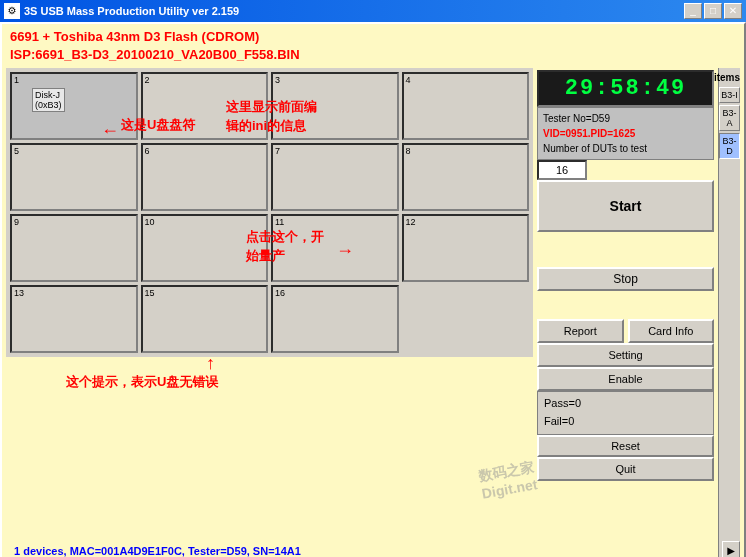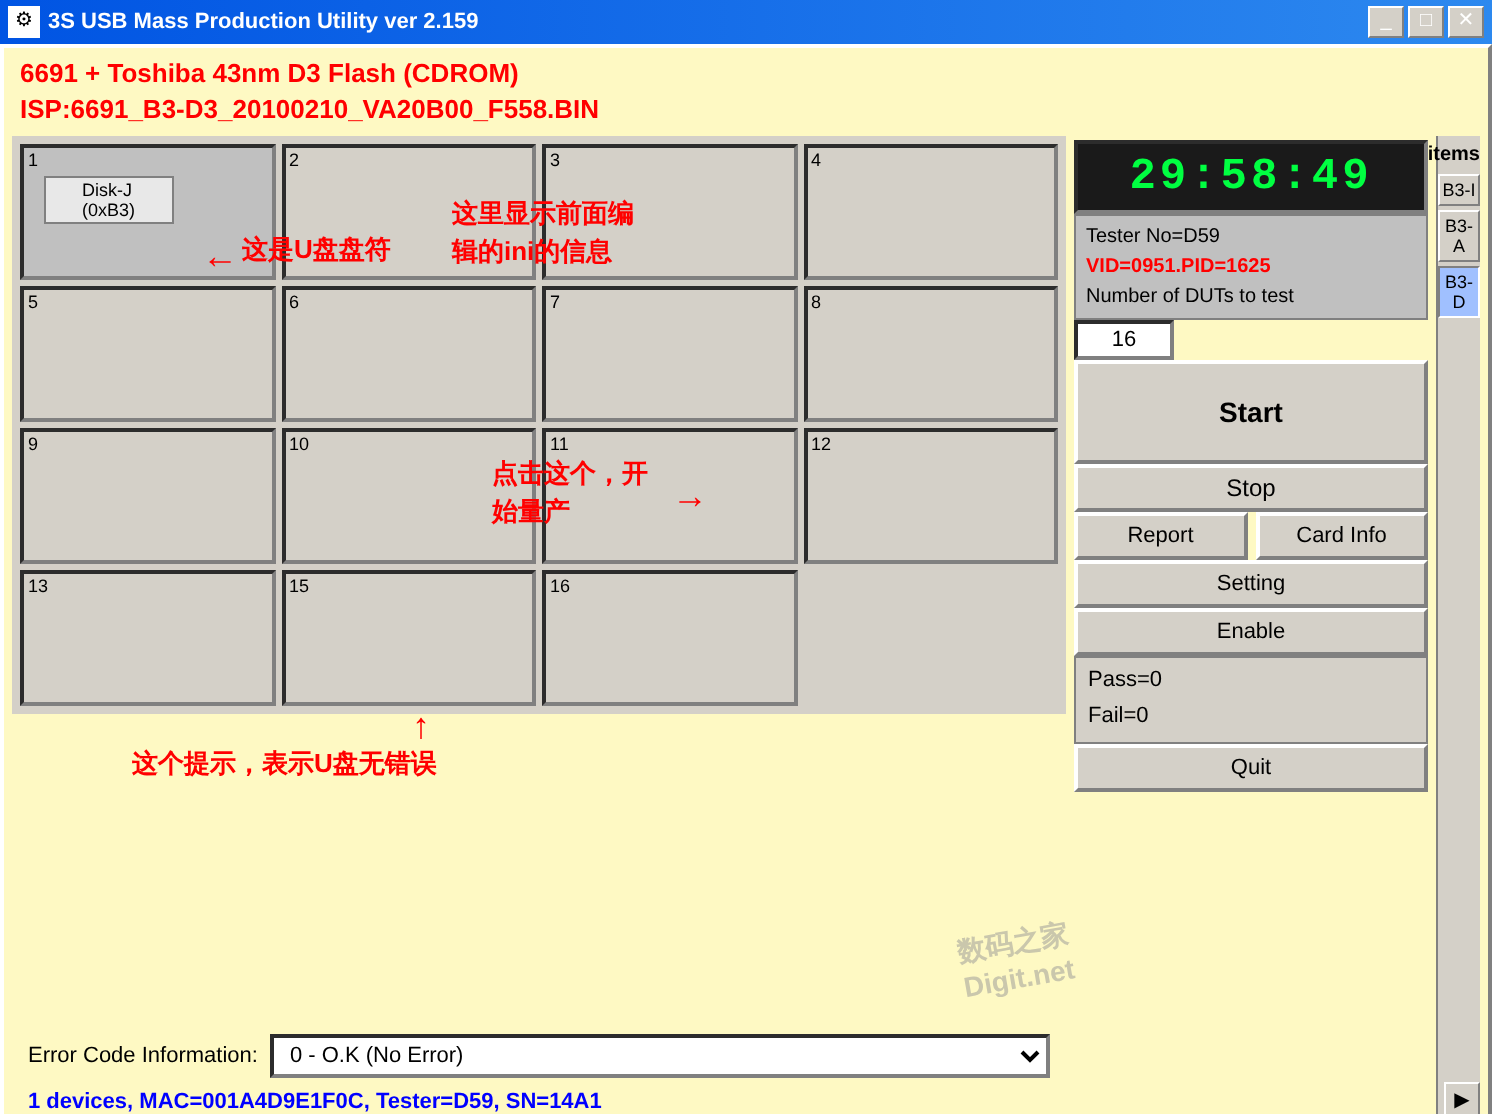--- a/index.html
+++ b/index.html
@@ -103,23 +103,23 @@
       font-size: 9px;
       color: #000;
       position: absolute;
       top: 1px;
       left: 2px;
     }
     .disk-label {
       font-size: 9px;
       color: #000;
       margin-top: 12px;
-      margin-left: 8px;
+      margin-left: 18px;
       border: 1px solid #808080;
-      padding: 1px 18px;
+      padding: 1px 2px;
       background: #e8e8e8;
     }
     .annotation-red {
       position: absolute;
       color: red;
       font-size: 12px;
       font-weight: bold;
       pointer-events: none;
     }
     .arrow-red {
@@ -206,33 +206,35 @@
       width: 100%;
     }
     .stop-btn {
       height: 24px;
       background: #d4d0c8;
       border: 2px solid;
       border-color: #fff #808080 #808080 #fff;
       font-size: 12px;
       cursor: pointer;
       width: 100%;
+      margin-top: 35px;
     }
     .btn-row {
       display: flex;
       gap: 4px;
     }
     .half-btn {
       flex: 1;
       height: 24px;
       background: #d4d0c8;
       border: 2px solid;
       border-color: #fff #808080 #808080 #fff;
       font-size: 11px;
       cursor: pointer;
+      margin-top: 28px;
     }
     .full-btn {
       width: 100%;
       height: 24px;
       background: #d4d0c8;
       border: 2px solid;
       border-color: #fff #808080 #808080 #fff;
       font-size: 11px;
       cursor: pointer;
     }
@@ -407,26 +409,20 @@
           <div class="annotation-red" style="left:240px; top:160px; font-size:13px; line-height:1.4;">点击这个，开<br>始量产</div>
 
           <div class="arrow-red" style="left:330px; top:170px; font-size:18px;">→</div>
 
           <div class="annotation-red" style="left:60px; top:305px; font-size:13px;">这个提示，表示U盘无错误</div>
 
           <div class="arrow-red" style="left:200px; top:285px; font-size:18px;">↑</div>
         </div>
       </div>
 
-      <div class="error-row">
-        <span class="error-label">Error Code Information:</span>
-        <select class="error-select">
-          <option>0 -  O.K (No Error)</option>
-        </select>
-      </div>
 
       <div class="status-bar">1 devices, MAC=001A4D9E1F0C, Tester=D59, SN=14A1</div>
     </div>
 
     <div class="right-panel">
       <div class="lcd-display">29:58:49</div>
 
       <div class="tester-info">
         <div>Tester No=D59</div>
         <div class="highlight">VID=0951.PID=1625</div>
@@ -446,20 +442,21 @@
       </div>
 
       <button class="full-btn">Setting</button>
       <button class="full-btn">Enable</button>
 
       <div class="stats-box">
         <div>Pass=0</div>
         <div>Fail=0</div>
       </div>
 
+      <button class="reset-btn">Reset</button>
 
 
       <button class="full-btn">Quit</button>
     </div>
 
     <div class="sidebar">
       <div style="font-size:10px; font-weight:bold; margin-bottom:4px;">items</div>
       <div class="sidebar-items" id="sidebar-items">
           <div class="sidebar-item">B3-I</div>
           <div class="sidebar-item">B3-A</div>

